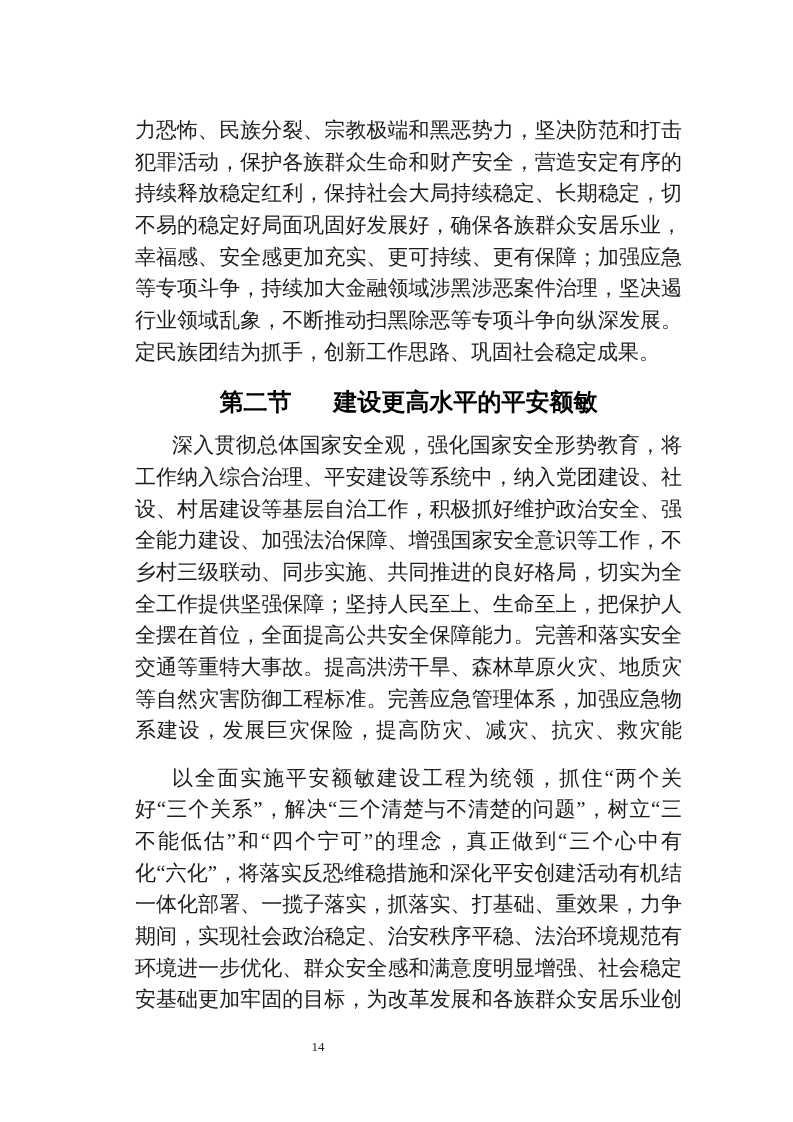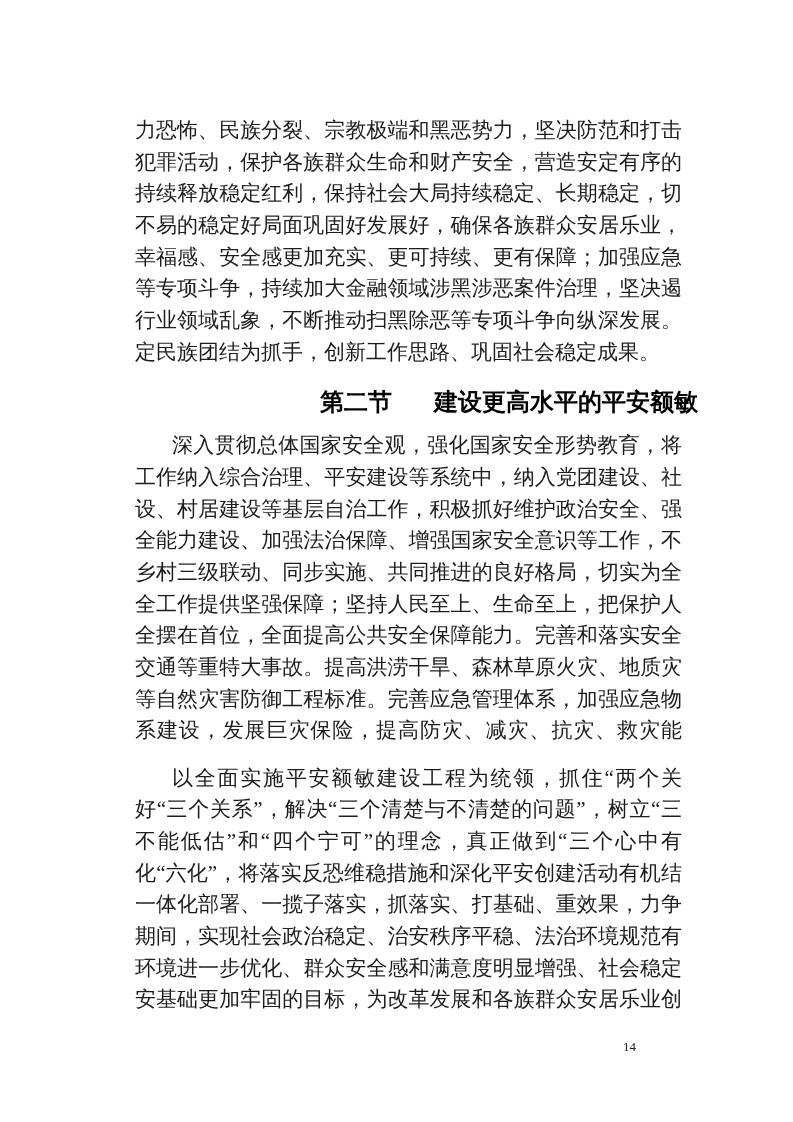--- a/index.html
+++ b/index.html
@@ -36,38 +36,38 @@
   .line.end {
     text-align-last: left;
   }
   .line.indent {
     text-indent: 37px;
   }
   .heading {
     margin-top: 7px;
     height: 36px;
     line-height: 36px;
-    text-align: right;
+    text-align: center;
     font-family: "Liberation Sans", "DejaVu Sans", sans-serif;
     font-weight: 700;
     font-size: 24px;
     color: #000000;
     white-space: nowrap;
   }
   .heading .label {
     margin-right: 42px;
   }
   .para2 { margin-top: 10px; }
   .para3 { margin-top: 2px; }
   .pagenum {
     position: absolute;
     top: 1038px;
     left: 0;
     width: 636px;
-    text-align: right;
+    text-align: center;
     font-size: 13px;
     line-height: 17px;
     color: #222222;
     font-family: "Liberation Serif", "DejaVu Serif", serif;
   }
 </style>
 </head>
 <body>
 
 <div class="page">

